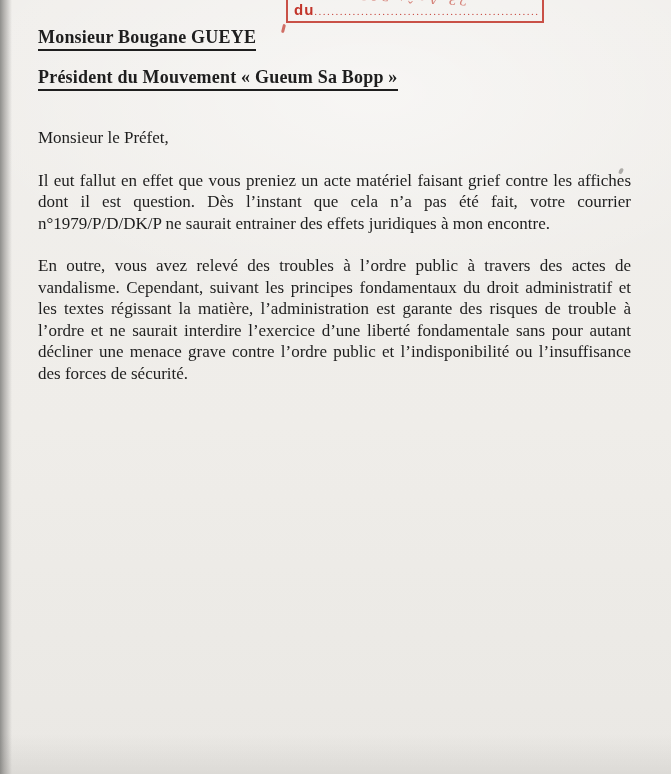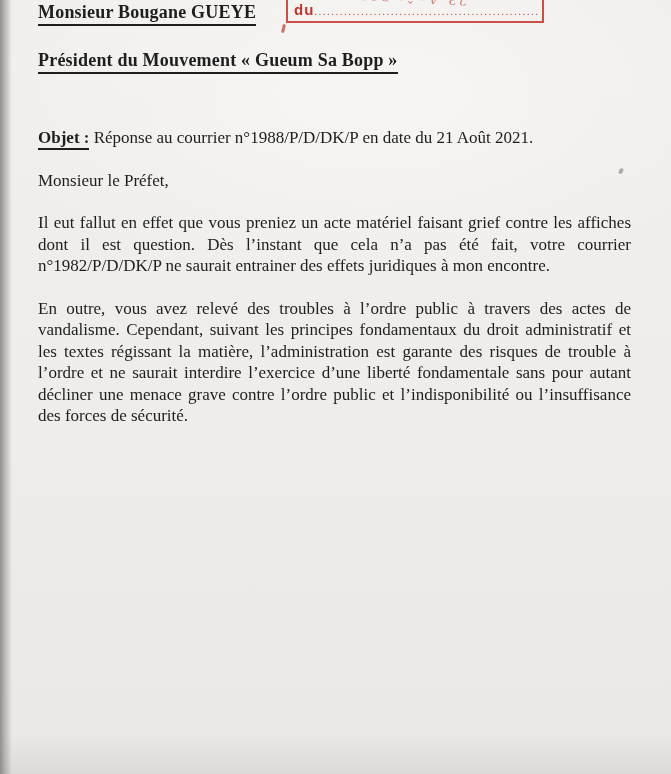--- a/index.html
+++ b/index.html
@@ -46,29 +46,29 @@
     transform:rotate(183deg);
     font-style:italic;font-size:16px;letter-spacing:3px;
     color:rgba(198,70,58,.65);
     white-space:nowrap;
   }
   .stamp-ink-mark{
     position:absolute;left:-6px;top:32px;width:3px;height:9px;
     background:rgba(193,52,41,.7);transform:rotate(14deg);border-radius:2px;
   }
   
-  .header{position:absolute;top:2px;left:38px;}
+  .header{position:absolute;top:27px;left:38px;}
   .header-line{
     display:inline-block;
     font-size:18px;font-weight:bold;
     border-bottom:2px solid #1e1e1e;
     padding-bottom:1px;
     letter-spacing:.2px;
   }
-  .header-line.second{margin-top:24px;}
+  .header-line.second{margin-top:16px;}
   .header .line-wrap{display:block;}
   
   .body{
     position:absolute;top:127px;left:38px;width:593px;
     font-size:17px;line-height:21.5px;
     text-align:justify;
   }
   .body p{margin:0 0 21px 0;}
   .subject-label{
     font-weight:bold;
@@ -96,20 +96,19 @@
     <span class="stamp-handwriting">23 Août 2021</span>
     <span class="stamp-ink-mark"></span>
   </div>
 
   <div class="header">
     <span class="line-wrap"><span class="header-line">Monsieur Bougane GUEYE</span></span>
     <span class="line-wrap"><span class="header-line second">Président du Mouvement « Gueum Sa Bopp »</span></span>
   </div>
 
   <div class="body">
-    <p><span class="subject-label">Objet :</span><span> Réponse au courrier n°1988/P/D/DK/P en date du 21 Août 2021.</span></p>
     <p>Monsieur le Préfet,</p>
-    <p class="para">Il eut fallut en effet que vous preniez un acte matériel faisant grief contre les affiches dont il est question. Dès l’instant que cela n’a pas été fait, votre courrier n°1982/P/D/DK/P ne saurait entrainer des effets juridiques à mon encontre.</p>
+    <p class="para">Il eut fallut en effet que vous preniez un acte matériel faisant grief contre les affiches dont il est question. Dès l’instant que cela n’a pas été fait, votre courrier n°1979/P/D/DK/P ne saurait entrainer des effets juridiques à mon encontre.</p>
     <p class="para">En outre, vous avez relevé des troubles à l’ordre public à travers des actes de vandalisme. Cependant, suivant les principes fondamentaux du droit administratif et les textes régissant la matière, l’administration est garante des risques de trouble à l’ordre et ne saurait interdire l’exercice d’une liberté fondamentale sans pour autant décliner une menace grave contre l’ordre public et l’indisponibilité ou l’insuffisance des forces de sécurité.</p>
   </div>
 
   <span class="speck"></span>
 </div>
 
 </body></html>

